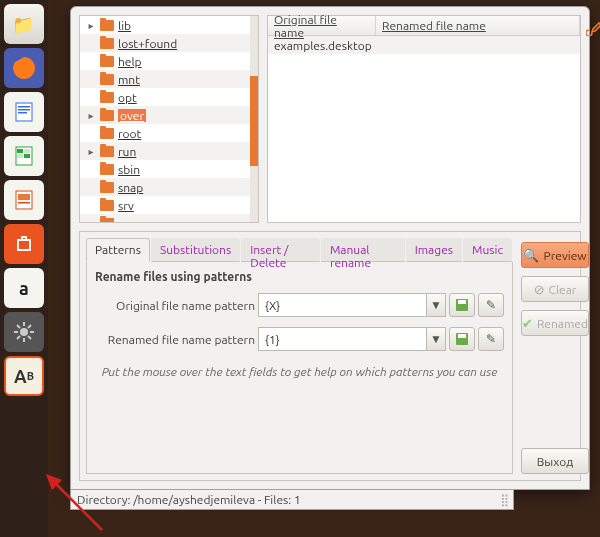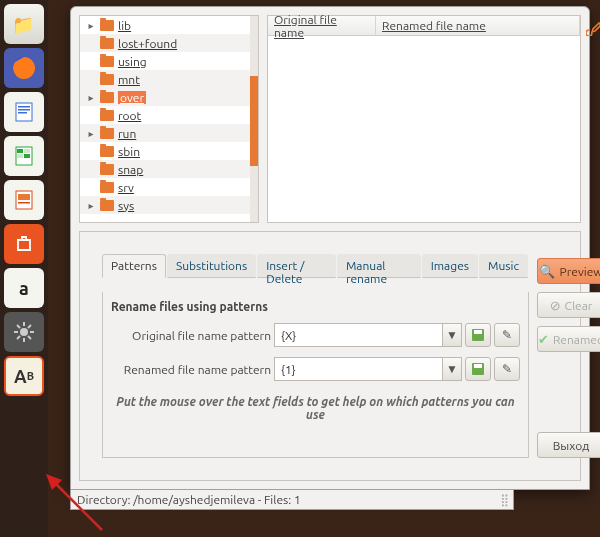--- a/index.html
+++ b/index.html
@@ -55,41 +55,41 @@
     height: 90px; background: #e87933; }
 
   .filelist { flex: 1; border: 1px solid #c8c4c0; background: #fff; position:relative; }
   .filelist .hdr { display: flex; align-items: center; height: 20px;
     background: linear-gradient(#fafaf8,#ecebe8); border-bottom: 1px solid #d0ccc8; }
   .filelist .hdr .col { padding: 0 6px; color: #444; border-right: 1px solid #d8d4d0; height:100%; display:flex; align-items:center;text-decoration:underline; }
   .filelist .frow { height: 18px; display:flex; align-items:center; padding-left:6px; color:#333; }
   .filelist .frow.alt { background: #f4f2f0; }
   .wrench { position:absolute; right:-22px; top:4px; color:#e87933; font-size:16px; }
 
-  .bottom { border: 1px solid #c8c4c0; background: #f2f1f0; padding: 22px;
+  .bottom { border: 1px solid #c8c4c0; background: #f2f1f0; padding: 6px;
     display:flex; gap:8px; flex:1; }
   .tabs-area { flex:1; display:flex; flex-direction:column; }
   .tabbar { display:flex; height:24px; }
-  .tab { padding: 4px 8px; color:#0c4a6e; border:1px solid transparent;
+  .tab { padding: 4px 8px; color:#a21caf; border:1px solid transparent;
     border-bottom:1px solid #c8c4c0; background:#e8e6e2; border-radius:3px 3px 0 0; margin-right:1px; }
   .tab.active { background:#f2f1f0; border:1px solid #c8c4c0; border-bottom:1px solid #f2f1f0; color:#333; }
   .tabpane { border:1px solid #c8c4c0; border-top:none; flex:1; padding:8px;
-    display:flex; flex-direction:column; gap:10px;margin-top:14px; }
+    display:flex; flex-direction:column; gap:10px; }
   .pane-title { font-weight:bold; color:#444; }
   .formrow { display:flex; align-items:center; gap:3px; }
   .formrow label { width: 160px; text-align:right; color:#444; }
   .combo { flex:1; display:flex; }
   .combo input { flex:1; height:24px; border:1px solid #bdb8b2; border-right:none;
     padding:0 6px; background:#fff; color:#333; }
   .combo .dd { width:20px; height:24px; border:1px solid #bdb8b2; background:linear-gradient(#fafaf6,#e4e1da);
     display:flex; align-items:center; justify-content:center; color:#555; }
   .smallbtn { width:26px; height:24px; border:1px solid #bdb8b2;
     background:linear-gradient(#fafaf6,#e4e1da); border-radius:3px;
     display:flex; align-items:center; justify-content:center; color:#555; }
-  .hint { font-style:italic; color:#666; text-align:center; margin-top:4px;font-weight:bold; }
+  .hint { font-style:italic; color:#666; text-align:center; margin-top:4px; }
 
   .sidebtns { width:90px; display:flex; flex-direction:column; gap:8px; padding-top:4px; }
   .btn { height:26px; border:1px solid #bdb8b2; border-radius:3px;
     background:linear-gradient(#fafaf6,#e4e1da); display:flex; align-items:center;
     justify-content:center; gap:4px; color:#444; }
   .btn.primary { background:linear-gradient(#f7a97e,#ef8c5a); border-color:#d9784a; color:#5a2e12; }
   .btn.disabled { color:#aaa; }
   .btn .ic { font-size:13px; }
 
   .statusbar { position:absolute; left:70px; top:490px; width:444px; height:20px;
@@ -172,26 +172,31 @@
             <span class="tlabel">lib</span>
           </div>
         <div class="trow alt">
             <span class="exp"></span>
             <span class="foldericon"></span>
             <span class="tlabel">lost+found</span>
           </div>
         <div class="trow">
             <span class="exp"></span>
             <span class="foldericon"></span>
-            <span class="tlabel">using</span>
+            <span class="tlabel">help</span>
           </div>
         <div class="trow alt">
             <span class="exp"></span>
             <span class="foldericon"></span>
             <span class="tlabel">mnt</span>
+          </div>
+        <div class="trow">
+            <span class="exp"></span>
+            <span class="foldericon"></span>
+            <span class="tlabel">opt</span>
           </div>
         <div class="trow alt">
             <span class="exp">▸</span>
             <span class="foldericon"></span>
             <span class="tlabel sel">over</span>
           </div>
         <div class="trow">
             <span class="exp"></span>
             <span class="foldericon"></span>
             <span class="tlabel">root</span>
@@ -223,20 +228,23 @@
           </div>
         <div class="sbar">
             <div class="thumb"></div>
           </div>
       </div>
 
       <div class="filelist">
         <div class="hdr">
           <div class="col" style="width:108px">Original file name</div>
           <div class="col" style="flex:1">Renamed file name</div>
+        </div>
+        <div class="frow alt">
+          <span>examples.desktop</span>
         </div>
         <span class="wrench">
           <svg width="16" height="16" viewBox="0 0 16 16">
               <path d="M13 3l-6 6-1 3 3-1 6-6z M3 10a3 3 0 1 0 3 3" fill="none" stroke="#e87933" stroke-width="1.6"></path>
             </svg>
         </span>
       </div>
     </div>
 
     <div class="bottom">

